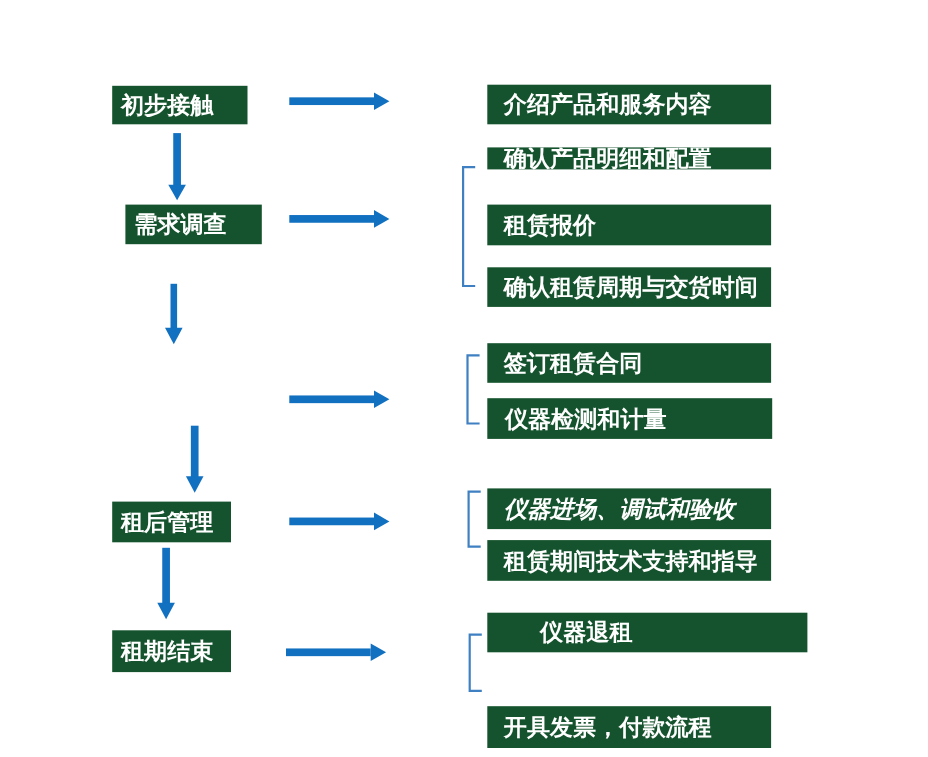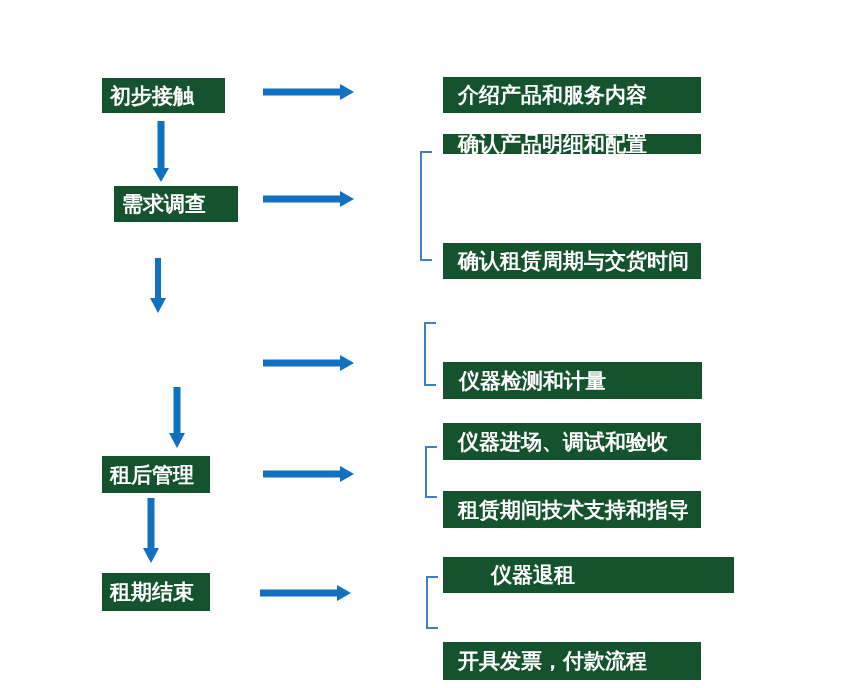--- a/index.html
+++ b/index.html
@@ -59,25 +59,27 @@
 
 
   <div class="box step" style="left:102px; top:78px;  width:115px; height:35px;">初步接触</div>
   <div class="box step" style="left:102px; top:186px; width:116px; height:36px;margin-left:12px;">需求调查</div>
   <div class="box step" style="left:102px; top:456px; width:100px; height:37px;">租后管理</div>
   <div class="box detail" style="top:77px;  height:36px;">介绍产品和服务内容</div>
 
   <div class="box step" style="left:102px; top:573px; width:100px; height:38px;">租期结束</div>
 
   <div class="box detail" style="top:134px; height:20px;text-align:right;">确认产品明细和配置</div>
+  <div class="box detail" style="top:186px; height:37px;">租赁报价</div>
   <div class="box detail" style="top:243px; height:36px;text-align:center;">确认租赁周期与交货时间</div>
 
+  <div class="box detail" style="top:312px; height:36px;">签订租赁合同</div>
   <div class="box detail" style="top:362px; height:37px;padding-left:16px;">仪器检测和计量</div>
 
-  <div class="box detail" style="top:423px; height:37px;">仪器进场、调试和验收</div>
+  <div class="box detail" style="top:444px; height:37px;font-style:italic;">仪器进场、调试和验收</div>
   <div class="box detail" style="top:491px; height:37px;font-family:Liberation Serif, serif;">租赁期间技术支持和指导</div>
 
   <div class="box detail" style="top:557px; height:36px;padding-left:48px;">仪器退租</div>
   <div class="box detail" style="top:605px; height:38px;margin-top:37px;">开具发票，付款流程</div>
 
   <svg class="overlay" viewBox="0 0 844 688">
 
     <g>
       <rect class="arrow" x="263" y="88.5" width="77" height="7"></rect>
       <polygon class="arrow" points="340,84 340,100 354,92"></polygon>

